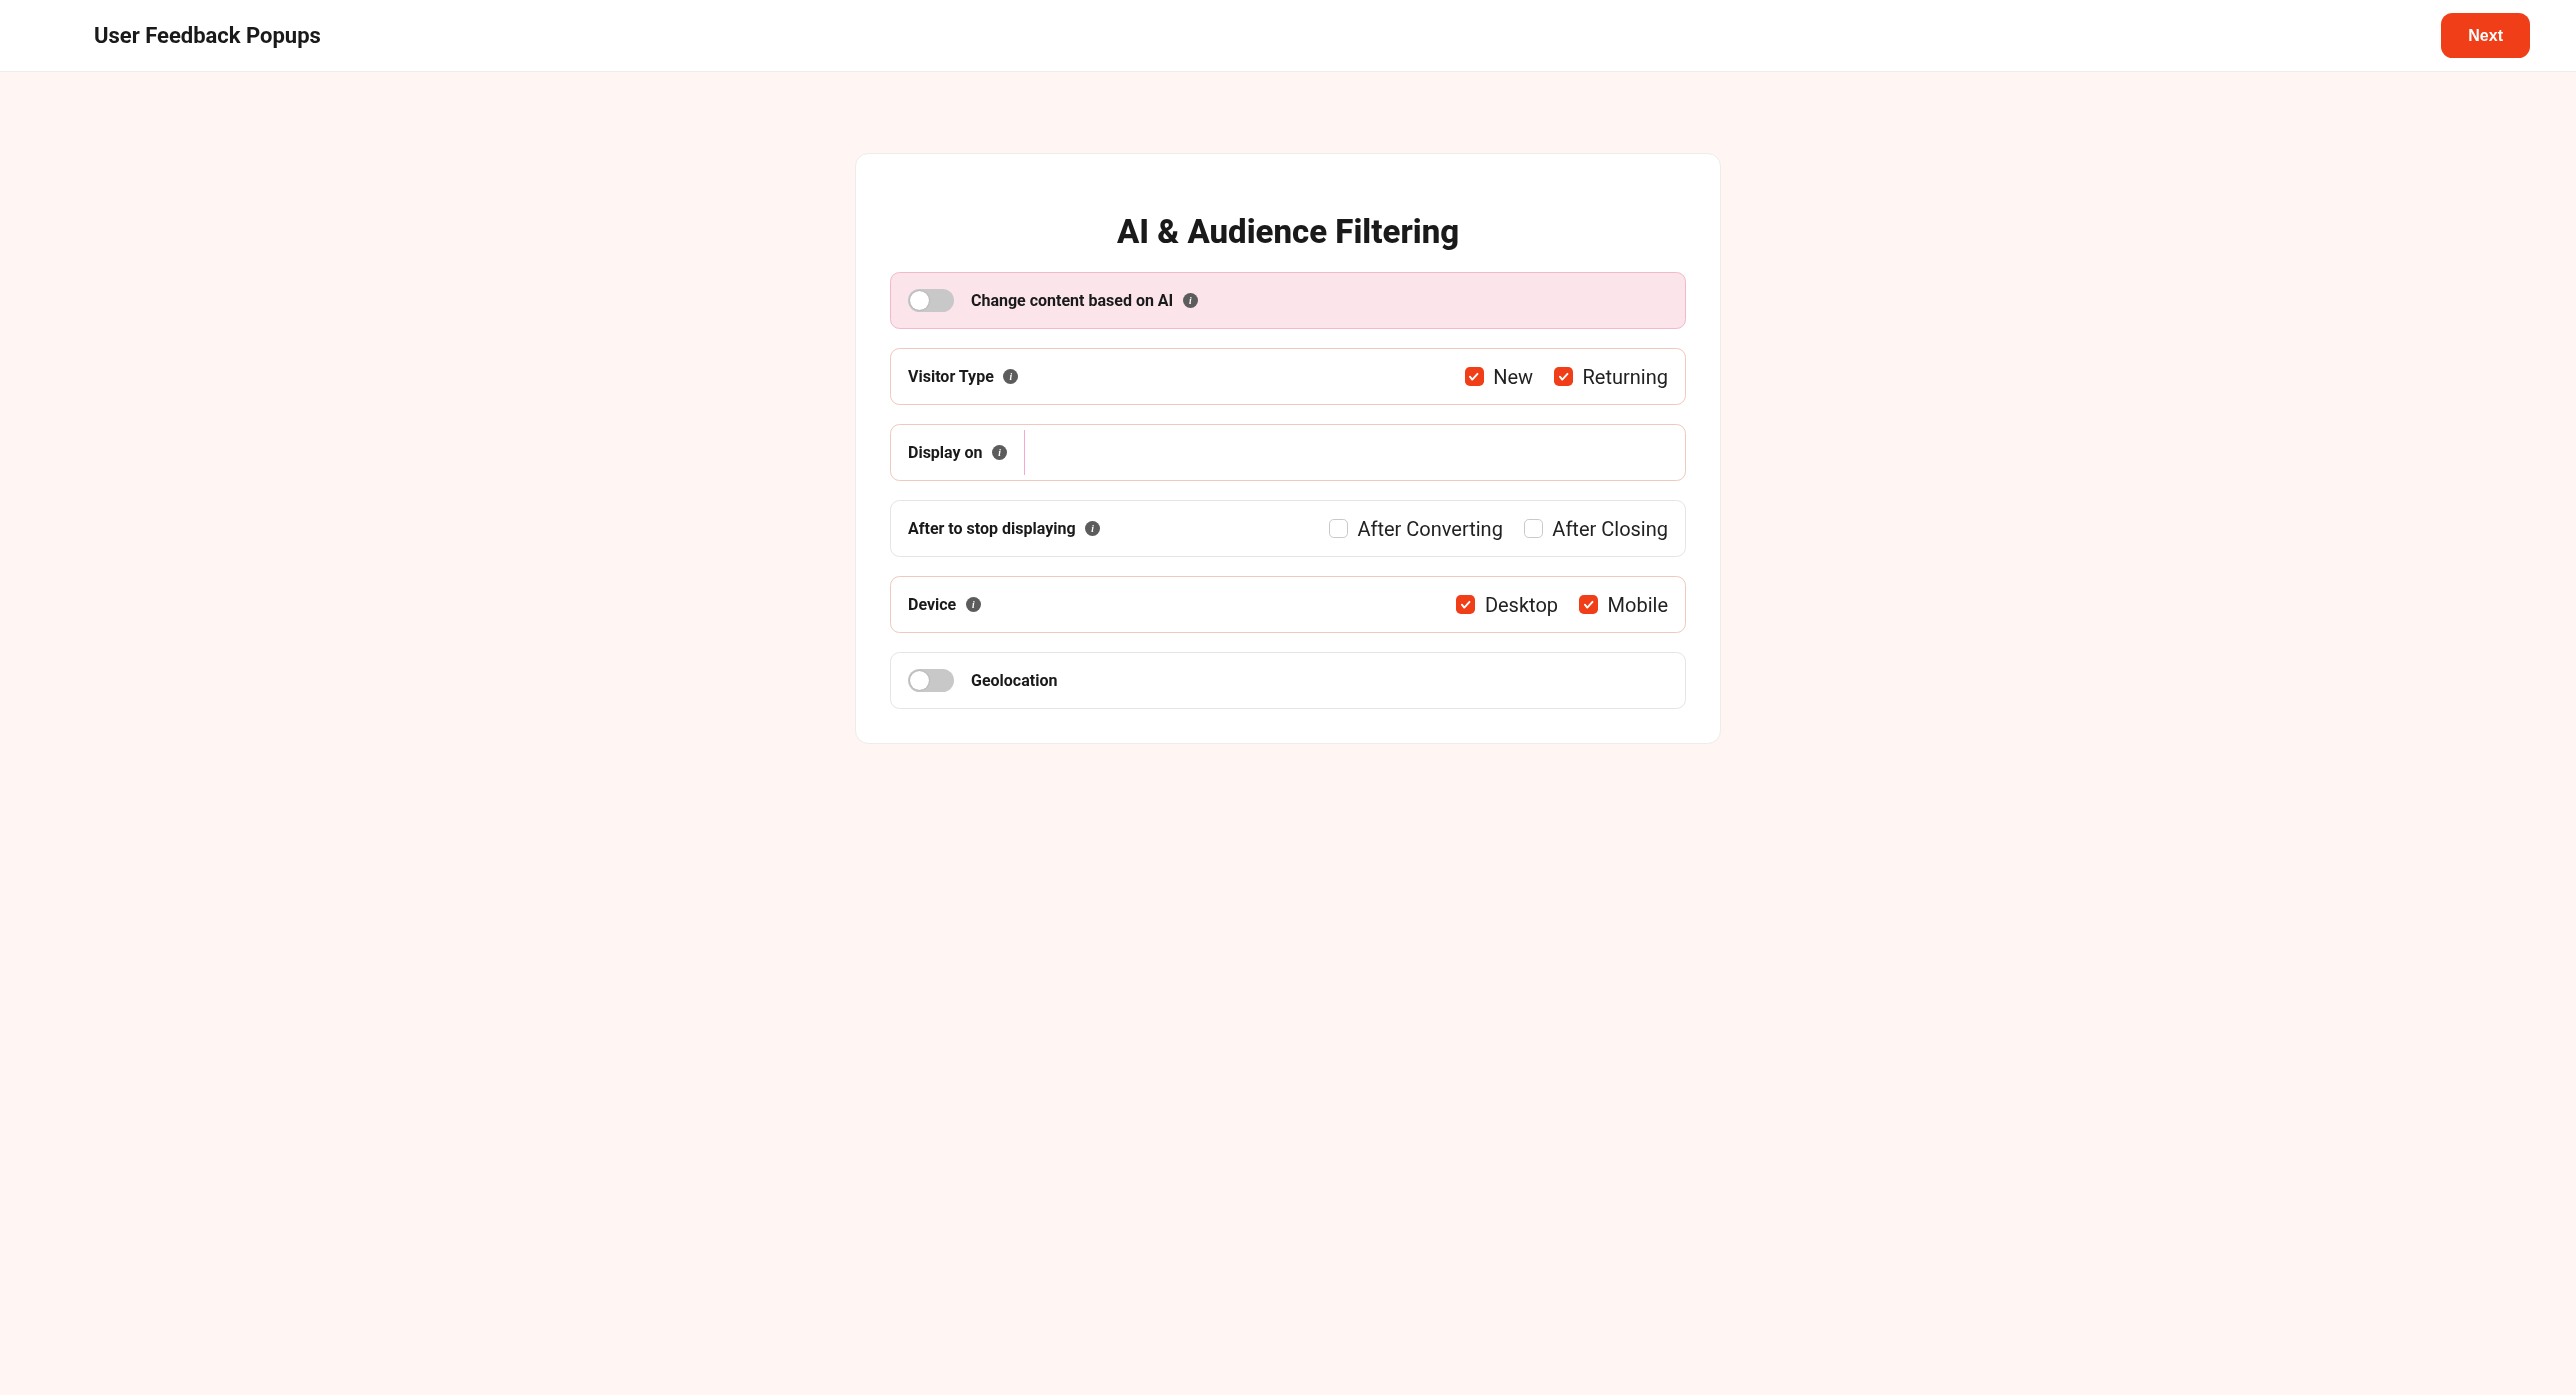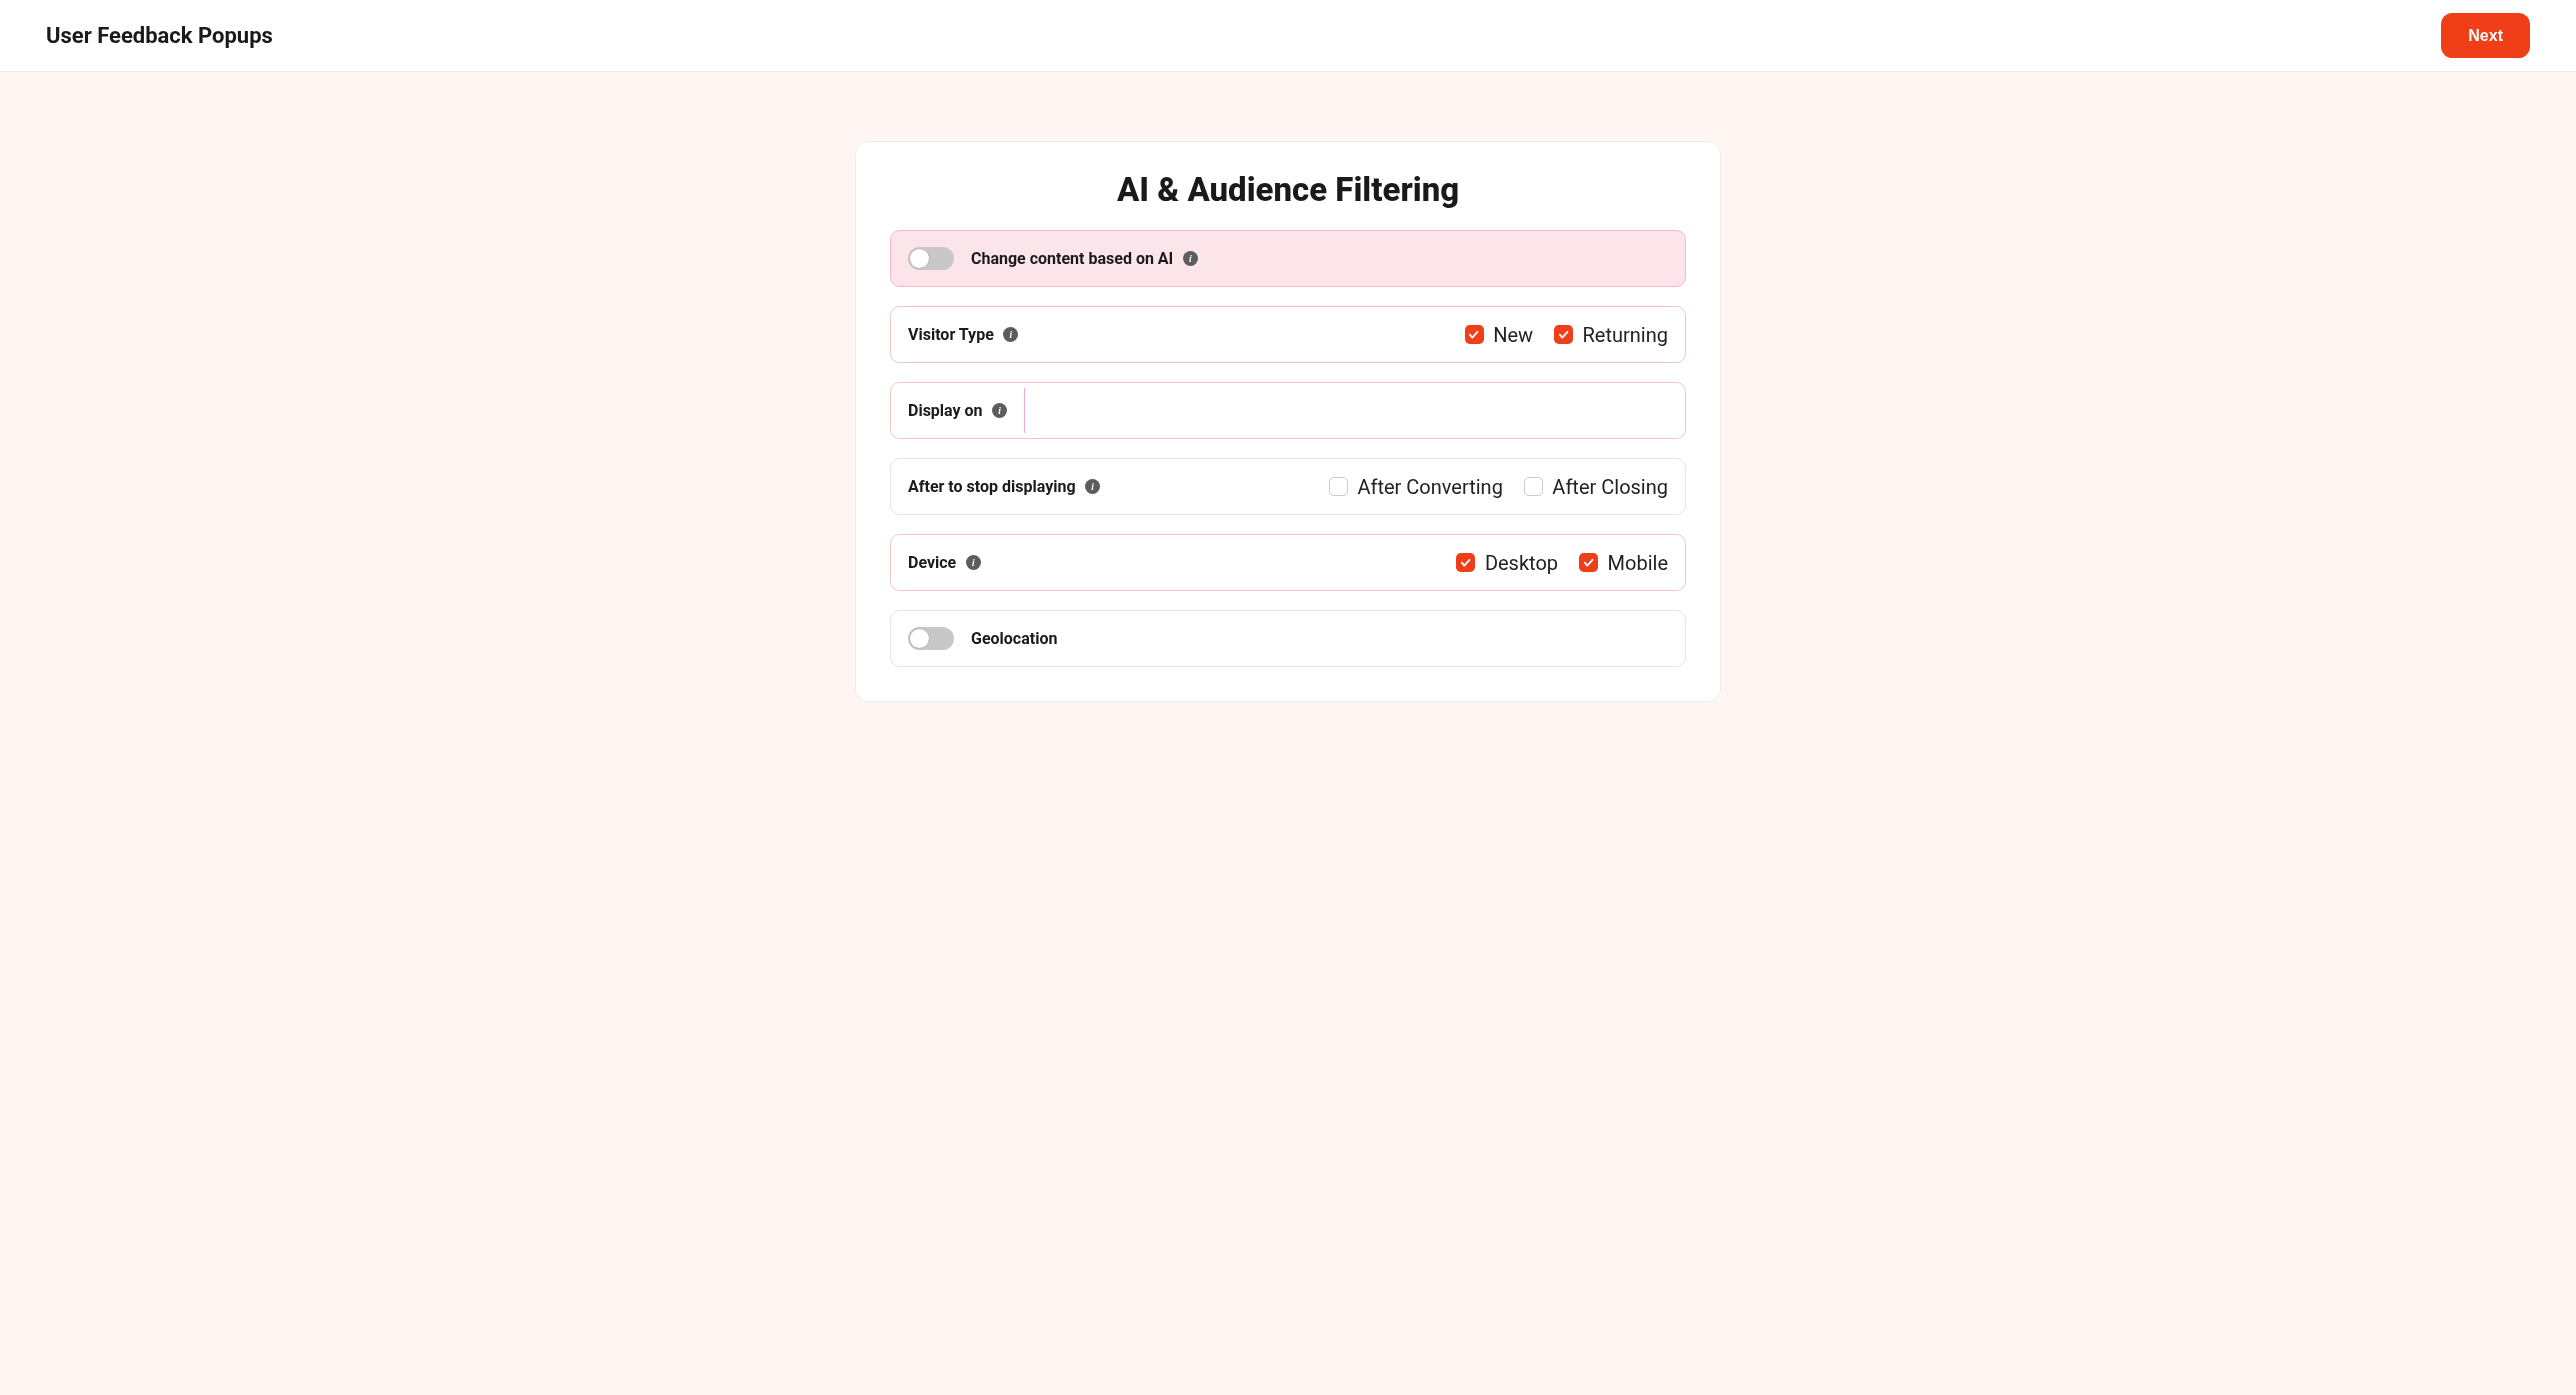--- a/index.html
+++ b/index.html
@@ -16,20 +16,21 @@
     align-items: center;
     justify-content: space-between;
     padding: 13.3px 46px;
     border-bottom: 1px solid #ececec;
     background: #fff;
   }
   .header-title {
     font-size: 22px;
     font-weight: 700;
     color: #1a1a1a;
+    margin-left: 48px;
   }
   .next-btn {
     background: #F03E19;
     color: #fff;
     border: none;
     border-radius: 11.4px;
     padding: 13.3px 27px;
     font-size: 16px;
     font-weight: 600;
     cursor: pointer;
@@ -40,22 +41,22 @@
     background: #FFF5F2;
     min-height: calc(100% - 67px);
     padding: 69px 23px 38px;
   }
 
   .card {
     background: #fff;
     border: 1px solid #ececec;
     border-radius: 13.3px;
     max-width: 866px;
-    margin: 0 auto;
-    padding: 28px 34px 34px;
+    margin: 12px auto;
+    padding: 58px 34px 34px;
   }
   .card-title {
     text-align: center;
     font-size: 33px;
     font-weight: 800;
     margin-bottom: 21px;
   }
   .card-subtitle {
     text-align: center;
     font-size: 17px;

